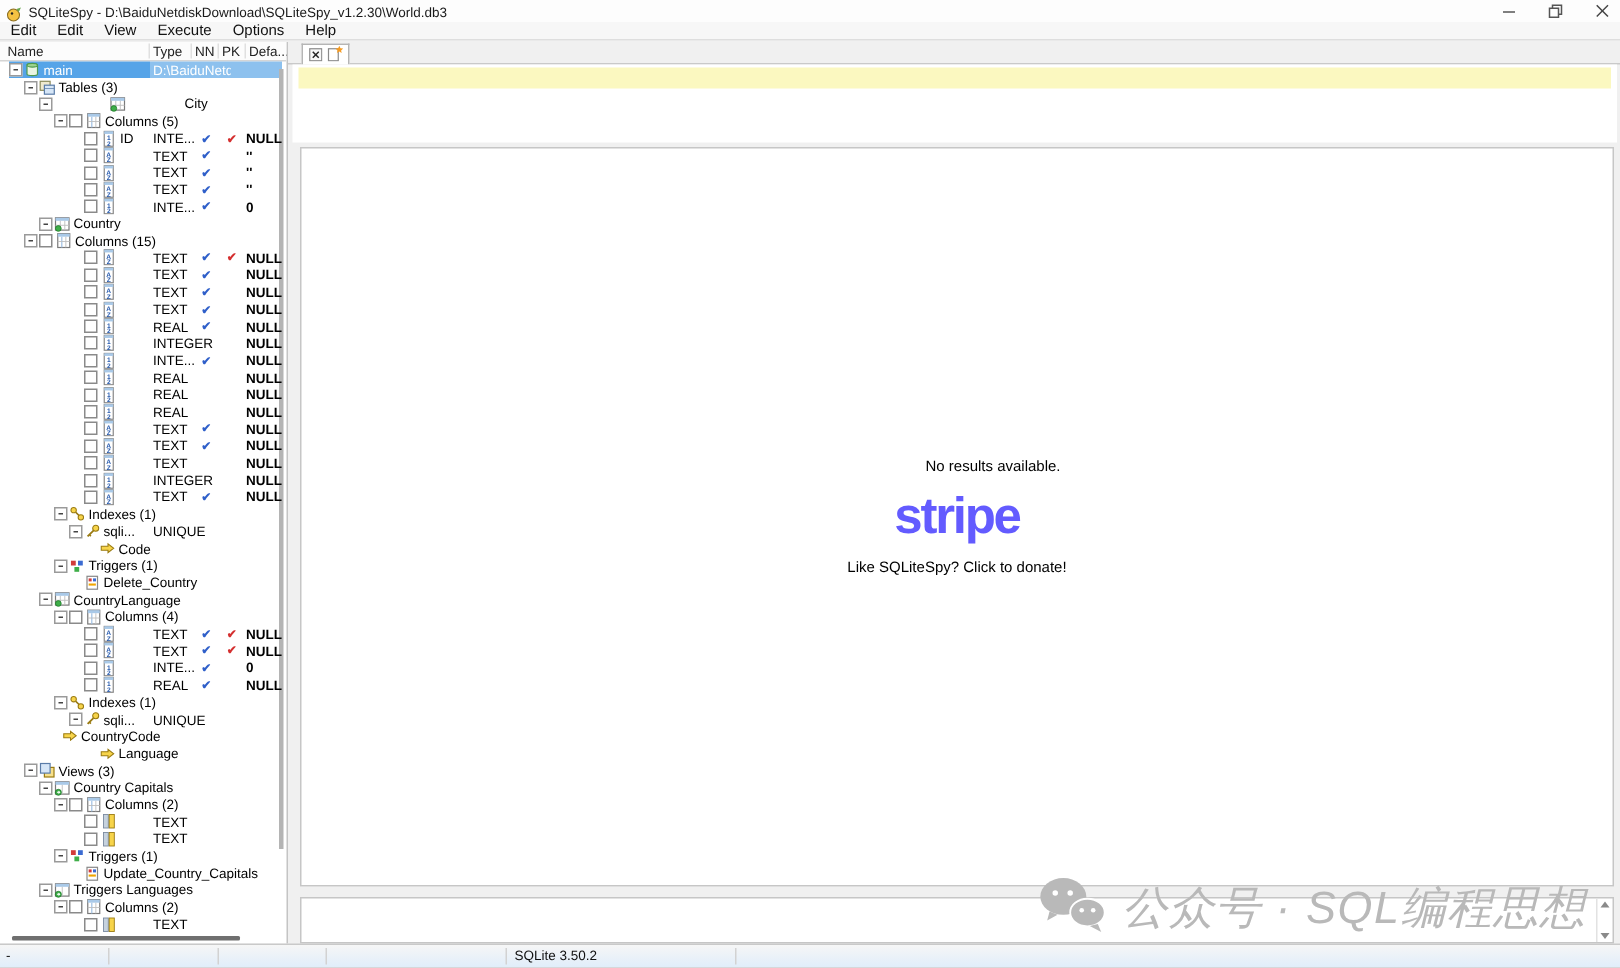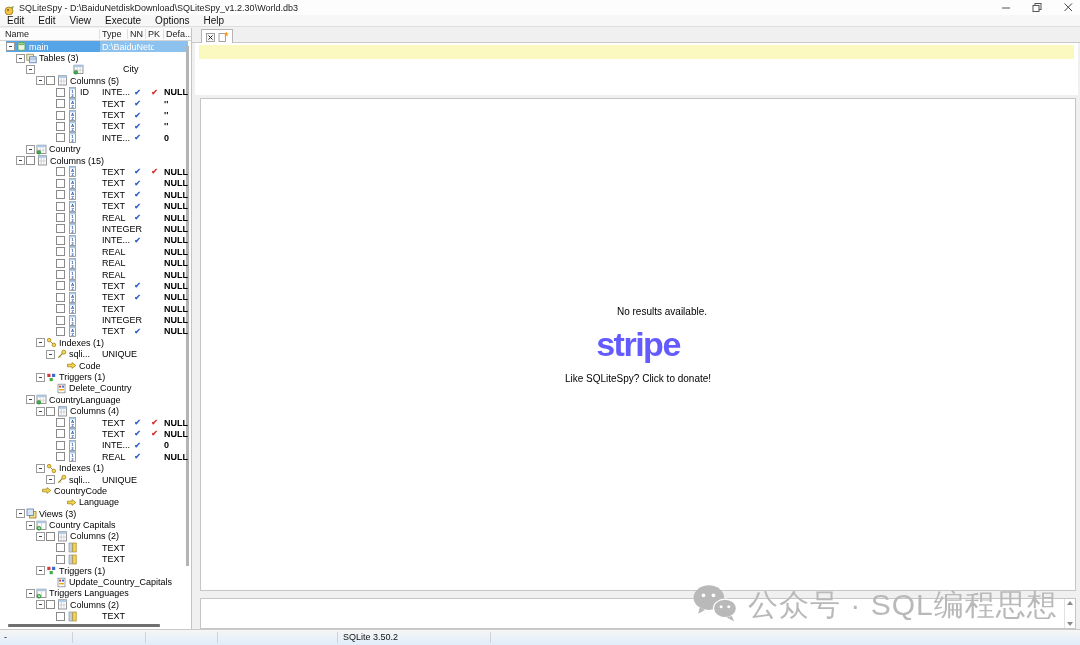--- a/index.html
+++ b/index.html
@@ -65,21 +65,21 @@
   .stripe-logo{font-size:34px;font-weight:bold;color:#635bff;letter-spacing:-1.5px;line-height:1;margin-top:10px;}
   .donate{font-size:10px;color:#000;margin-top:12px;}
   .bottom-strip{position:absolute;top:570px;left:8px;right:4px;height:31px;background:#fff;border:1px solid #c6c6c6;}
   .mini-vscroll{position:absolute;top:0;bottom:0;right:0;width:11px;border-left:1px solid #e2e2e2;
     display:flex;flex-direction:column;justify-content:space-between;align-items:center;padding:2px 0;}
   .mini-arrow{width:0;height:0;border-left:3px solid transparent;border-right:3px solid transparent;}
   .mini-arrow.up{border-bottom:4px solid #8a8a8a;}
   .mini-arrow.down{border-top:4px solid #8a8a8a;}
 
   
-  .watermark{position:absolute;left:692px;top:583px;display:flex;align-items:center;gap:10px;z-index:10;}
+  .watermark{position:absolute;left:692px;top:583px;display:flex;align-items:center;gap:10px;z-index:10;font-style:italic;}
   .watermark-text{font-size:30px;color:#b9b9b9;white-space:nowrap;letter-spacing:1px;}
 
   
   .statusbar{position:absolute;left:0;right:0;bottom:0;height:16px;border-top:1px solid #c9c9c9;
     background:linear-gradient(#f6f6f6,#e0edfa);}
   .sb-sep{position:absolute;top:2px;bottom:2px;width:1px;background:#d2d2d2;}
   .sb-text{position:absolute;top:2px;font-size:9px;color:#111;white-space:nowrap;}
 </style>
 </head>
 <body>

